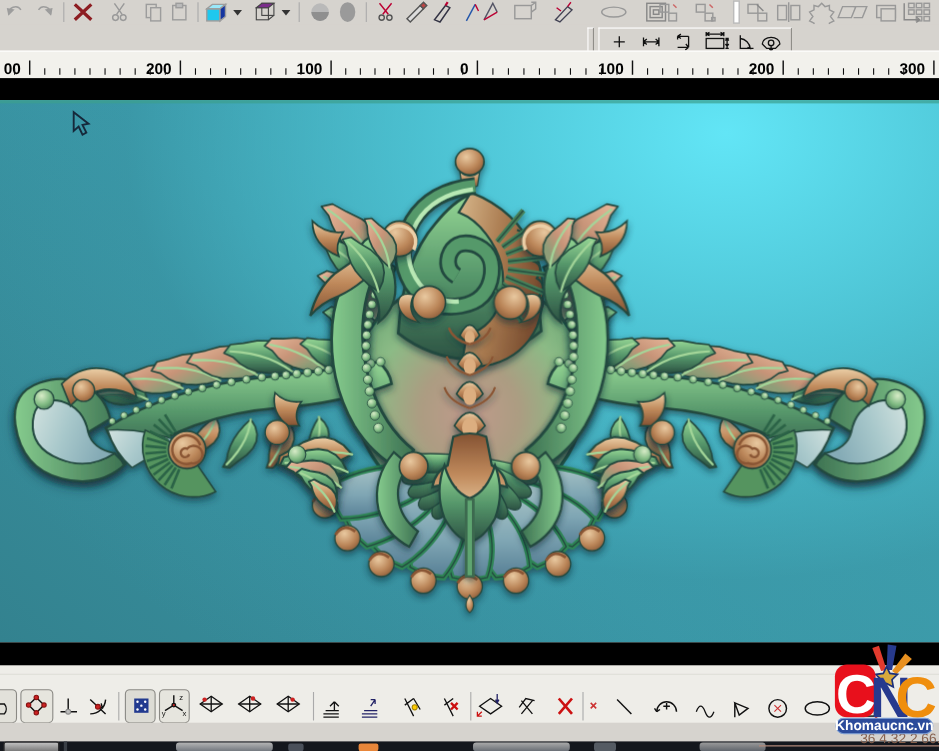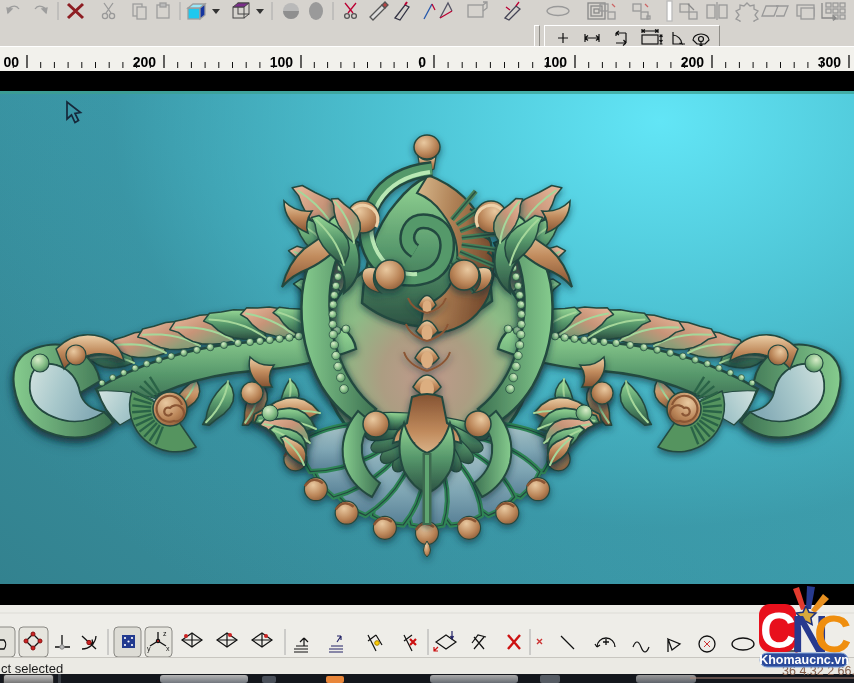--- a/index.html
+++ b/index.html
@@ -606,23 +606,20 @@
       <path d="M633 42 q 4 -10 8 0 t 8 0" stroke-width="1.2"></path>
       <path d="M668 34 l12 5 l-8 6 z M668 34 l0 13"></path>
       <circle cx="707" cy="39" r="8"></circle>
           <path d="M704 36 l6 6 m0 -6 l-6 6" stroke="#c33" stroke-width="1"></path>
       <ellipse cx="743" cy="39" rx="11" ry="6"></ellipse>
       <rect x="771" y="32" width="24" height="14"></rect>
     </g>
     <path d="M795 46 l3 3 m0 -3 l-3 3" stroke="#c33" stroke-width="1.2"></path>
   </svg>
   </div>
-  <div class="abs" id="status">
-      <span>ct selected</span>
-    </div>
   <div class="abs" id="taskbar">
     <div style="position:absolute;left:3px;top:0;width:49px;height:9px;background:linear-gradient(180deg,#c2c2c2,#6e6e6e);border:1px solid #2a2a2a;border-radius:3px 3px 0 0;"></div>
     <div style="position:absolute;left:58px;top:0;width:3px;height:9px;background:#3a3f46;"></div>
     <div style="position:absolute;left:160px;top:1px;width:88px;height:8px;background:linear-gradient(180deg,#b5b5b5,#72777e);border-radius:3px;"></div>
     <div style="position:absolute;left:262px;top:2px;width:14px;height:7px;background:#4a505a;border-radius:2px;"></div>
     <div style="position:absolute;left:326px;top:2px;width:18px;height:7px;background:#e8863a;border-radius:2px;"></div>
     <div style="position:absolute;left:430px;top:1px;width:88px;height:8px;background:linear-gradient(180deg,#aaaaaa,#686d74);border-radius:3px;"></div>
     <div style="position:absolute;left:540px;top:1px;width:20px;height:8px;background:#555b63;border-radius:2px;"></div>
     <div style="position:absolute;left:636px;top:1px;width:60px;height:8px;background:linear-gradient(180deg,#9a9a9a,#5f646b);border-radius:3px;"></div>
   </div>

